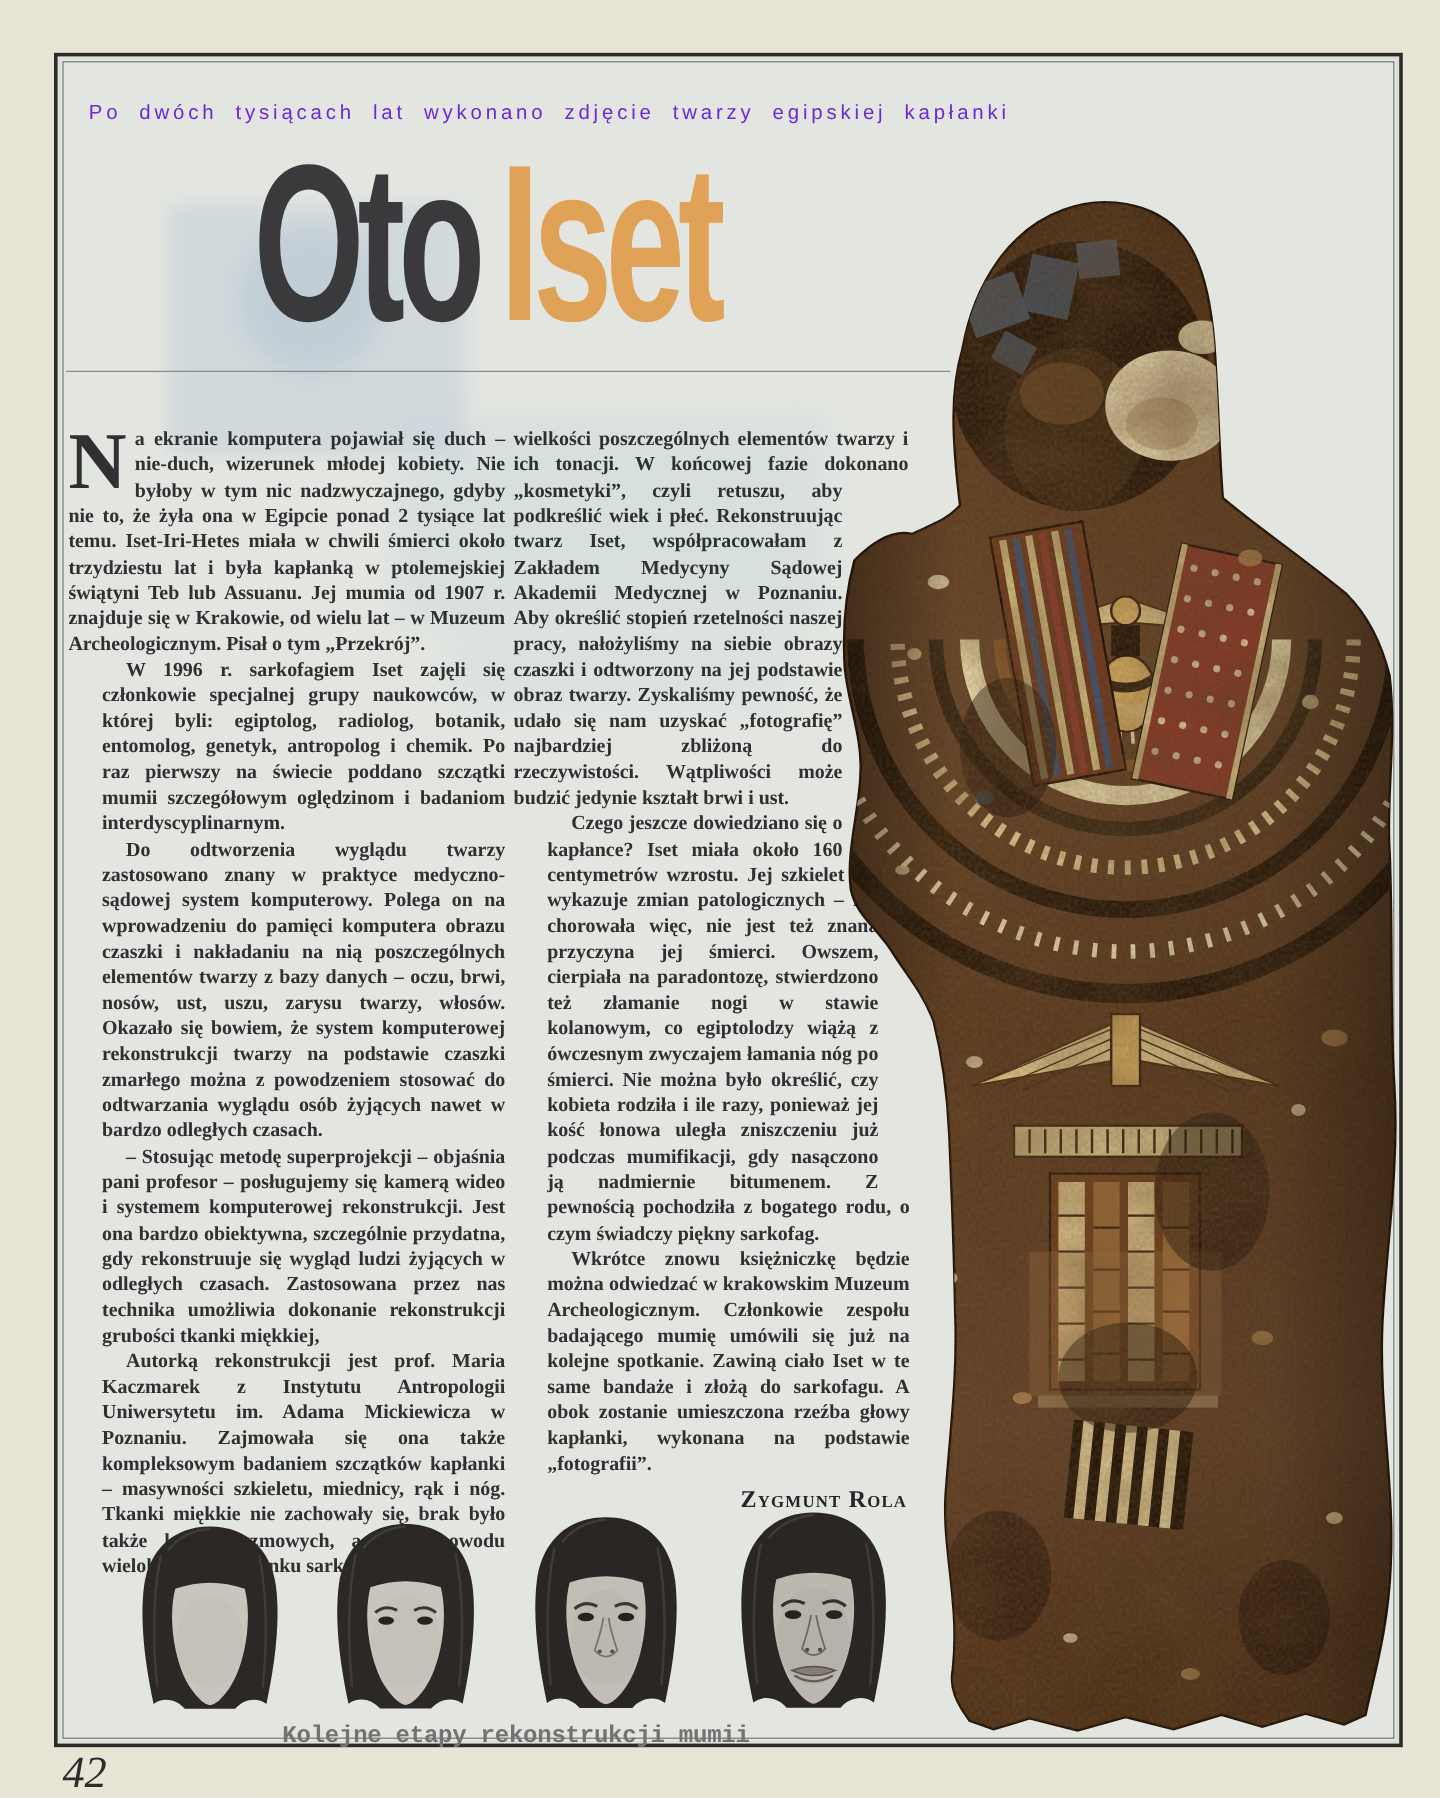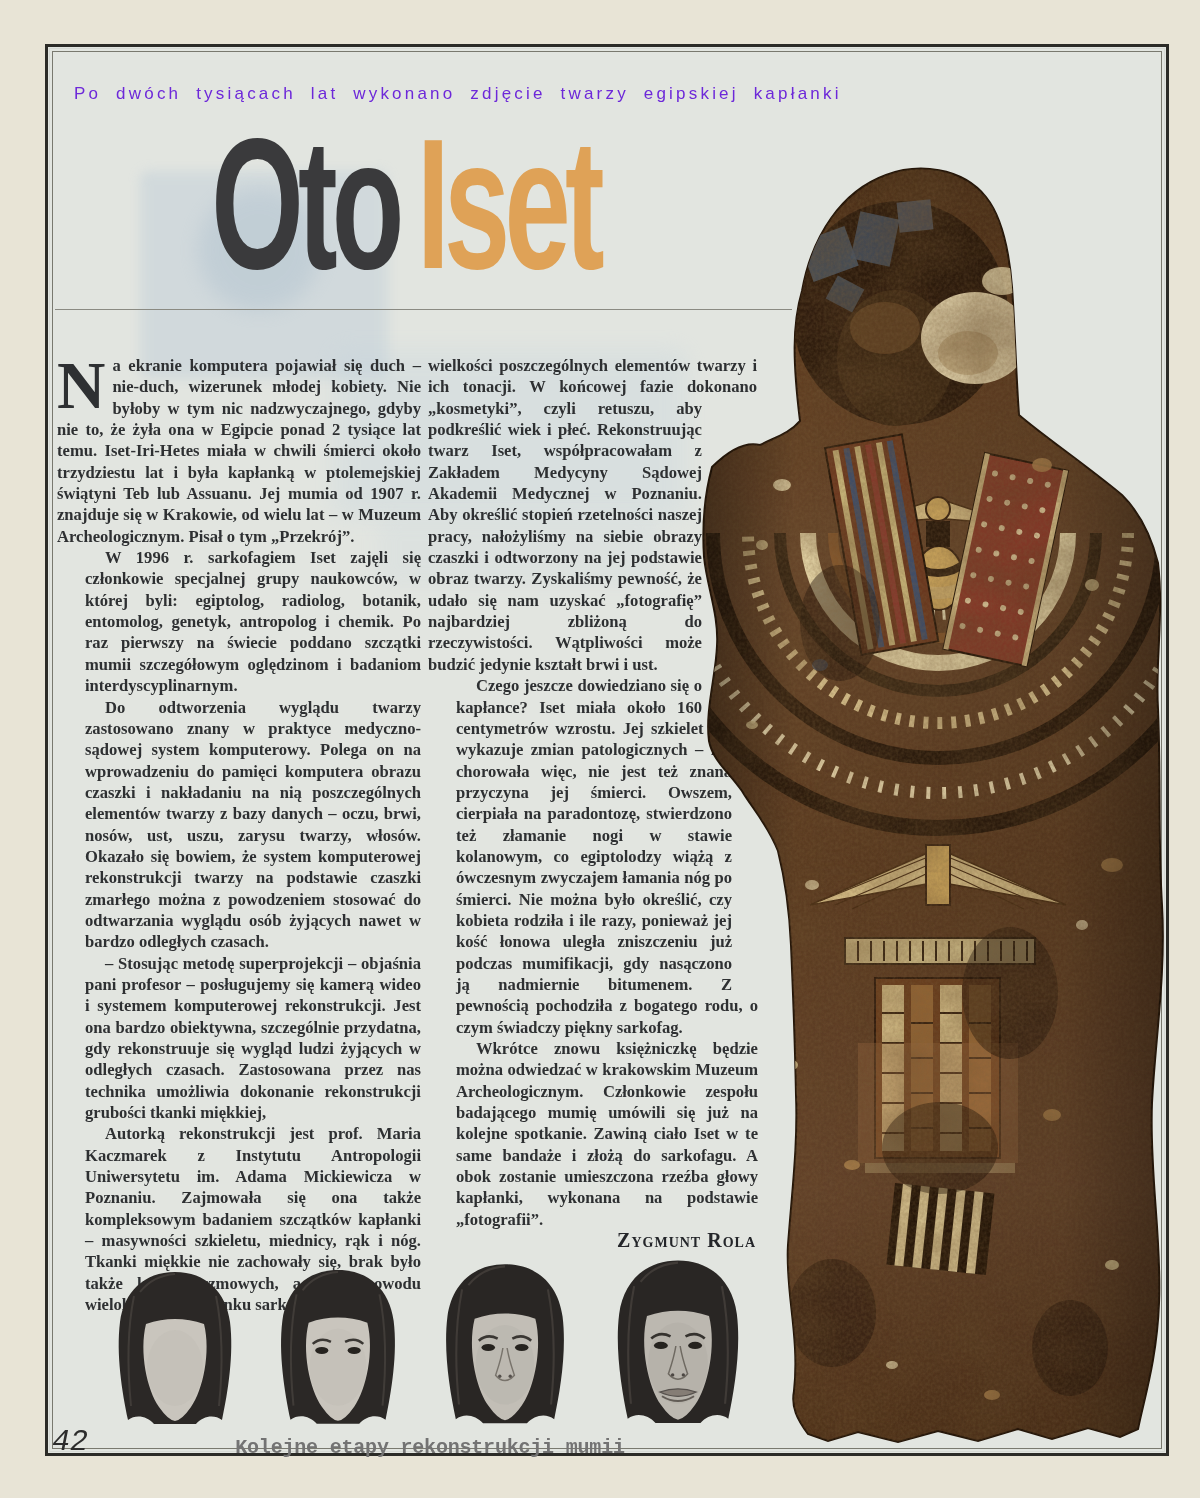--- a/index.html
+++ b/index.html
@@ -58,21 +58,21 @@
   .col1{left:57px;width:364px;}
   .col2{left:428px;width:330px;}
   .dropcap::first-letter{
     float:left;font-size:67px;line-height:52px;padding:4px 7px 0 0;
     color:#2e3032;font-family:"Liberation Serif", serif;
   }
   .wrapA{float:right;clear:right;width:1px;height:54px;}
   .wrapB{float:right;clear:right;width:56px;height:292px;}
   .wrapC{float:right;clear:right;width:26px;height:278px;}
   .byline{
-    text-align:right;font-size:20px;
+    margin-top:10px;text-align:right;font-size:20px;
     font-variant:small-caps;letter-spacing:1px;color:#24262a;
     padding-right:2px;
   }
   
   .faces{
     position:absolute;left:100px;top:1254px;width:660px;height:184px;
     display:flex;align-items:flex-end;justify-content:space-between;
   }
   .face-stage{display:block;}
   .stage-1 .f-eyes,.stage-1 .f-nose,.stage-1 .f-mouth{display:none;}
@@ -80,23 +80,23 @@
   .stage-3 .f-mouth{display:none;}
   .caption{
     position:absolute;left:100px;top:1436px;width:660px;text-align:center;
     font-family:Liberation Mono, monospace;font-weight:bold;font-size:20px;
     color:#737373;letter-spacing:-0.2px;
   }
   
   .mummy{position:absolute;left:690px;top:163px;width:478px;height:1285px;}
   
   .page-number{
-    position:absolute;left:52px;top:1425px;
-    font-size:30px;font-style:italic;color:#2c2c2c;
-    font-family:Liberation Mono, monospace;
+    position:absolute;left:52px;top:1456px;
+    font-size:37px;font-style:italic;color:#2c2c2c;
+    font-family:Liberation Serif, serif;
   }
 </style>
 </head>
 <body>
 
 <div class="page">
 
   <div class="frame">
     <div class="ghost g1"></div>
     <div class="ghost g2"></div>

